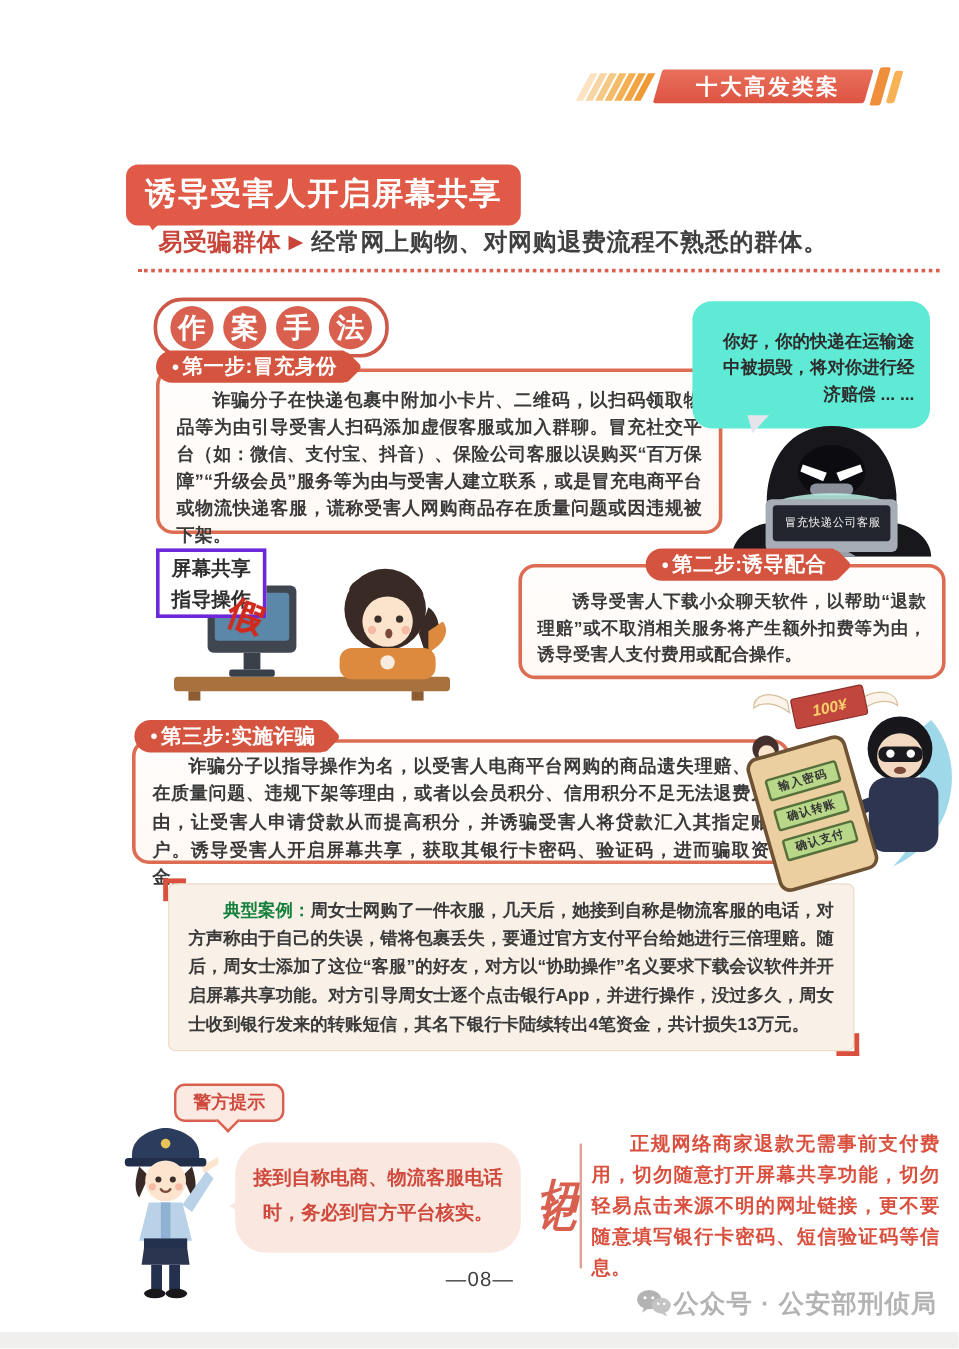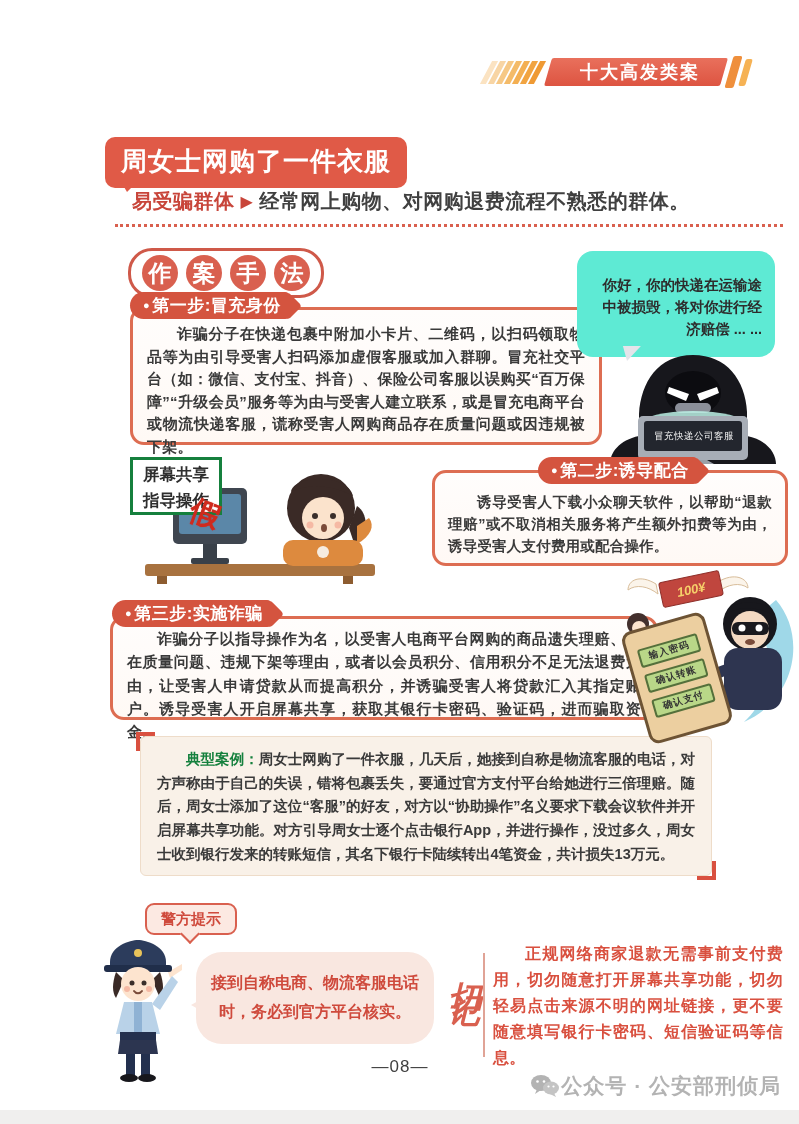--- a/index.html
+++ b/index.html
@@ -46,21 +46,21 @@
   .box3 { left:110px; top:616px; width:548px; height:104px; }
   .box3 p { padding:8px 14px 0; font-size:15px; line-height:1.55; }
 
   
   .scam-bubble { position:absolute; left:577px; top:251px; width:198px; height:106px; background:#5eead4; border-radius:16px; padding:24px 13px; color:#2d2d2d; font-size:14.5px; font-weight:700; line-height:1.5;text-align:right; }
   .scam-bubble::after { content:""; position:absolute; left:42px; bottom:-13px; border:9px solid transparent; border-top:15px solid #e4e4ea; transform:skewX(-18deg); }
   .scammer-illo { position:absolute; left:600px; top:352px; width:186px; height:112px; }
   .laptop-label { position:absolute; left:46px; top:72px; width:96px; height:24px; line-height:24px; text-align:center; font-size:9.5px; color:#f2f2f2; letter-spacing:0.5px; }
 
   
-  .share-sign { position:absolute; left:130px; top:457px; width:92px; height:58px; background:#fff; border:3px solid #15803d; text-align:center; font-size:16.5px; font-weight:700; color:#2e2e2e; line-height:1.55; padding-top:2px; z-index:4; }
+  .share-sign { position:absolute; left:130px; top:457px; width:92px; height:58px; background:#fff; border:3px solid #6d28d9; text-align:center; font-size:16.5px; font-weight:700; color:#2e2e2e; line-height:1.55; padding-top:2px; z-index:4; }
   .fake-stamp { position:absolute; left:190px; top:494px; font-size:30px; font-weight:700; color:#cf2a1d; transform:rotate(20deg); font-family:"DejaVu Serif",serif; z-index:5; text-shadow:0 0 1px #cf2a1d; }
   .girl-illo { position:absolute; left:143px; top:466px; width:300px; height:118px; }
 
   
   .thief-illo { position:absolute; left:626px; top:572px; width:172px; height:166px; }
   .money-tag { position:absolute; left:34px; top:4px; width:62px; height:26px; background:#c0463e; color:#f6d06a; font-size:13px; font-weight:700; font-style:italic; display:flex; align-items:center; justify-content:center; transform:rotate(-12deg); border-radius:3px; border:1px solid #8e2f2a; z-index:3; }
   .phone { position:absolute; left:8px; top:48px; width:86px; height:116px; background:#eccfa0; border:3px solid #6d5334; border-radius:10px; transform:rotate(-16deg); z-index:2; padding-top:10px; }
   .pbtn { width:62px; height:19px; margin:7px auto 0; background:#b9d788; border:2px solid #55703b; border-radius:3px; font-size:9.5px; font-weight:700; color:#333; display:flex; align-items:center; justify-content:center; letter-spacing:1px; }
 
   
@@ -98,21 +98,21 @@
     <div class="stripe" style="left:24px;background:#f4bb69;"></div>
     <div class="stripe" style="left:32px;background:#f3af52;"></div>
     <div class="stripe" style="left:40px;background:#f1a441;"></div>
     <div class="stripe" style="left:48px;background:#ef9a34;"></div>
     <div class="banner-body"></div>
     <div class="banner-text">十大高发类案</div>
     <div class="banner-end1"></div>
     <div class="banner-end2"></div>
   </div>
 
-  <div class="title-box">周女士网购了一件衣服</div>
+  <div class="title-box">诱导受害人开启屏幕共享</div>
   <div class="audience">
     <span class="aud-label">易受骗群体</span>
     <span class="aud-arrow">▶</span>
     <span class="aud-text">经常网上购物、对网购退费流程不熟悉的群体。</span>
   </div>
   <div class="dotted-divider"></div>
 
   <div class="method-badge">
     <span class="method-char">作</span>
     <span class="method-char">案</span>

